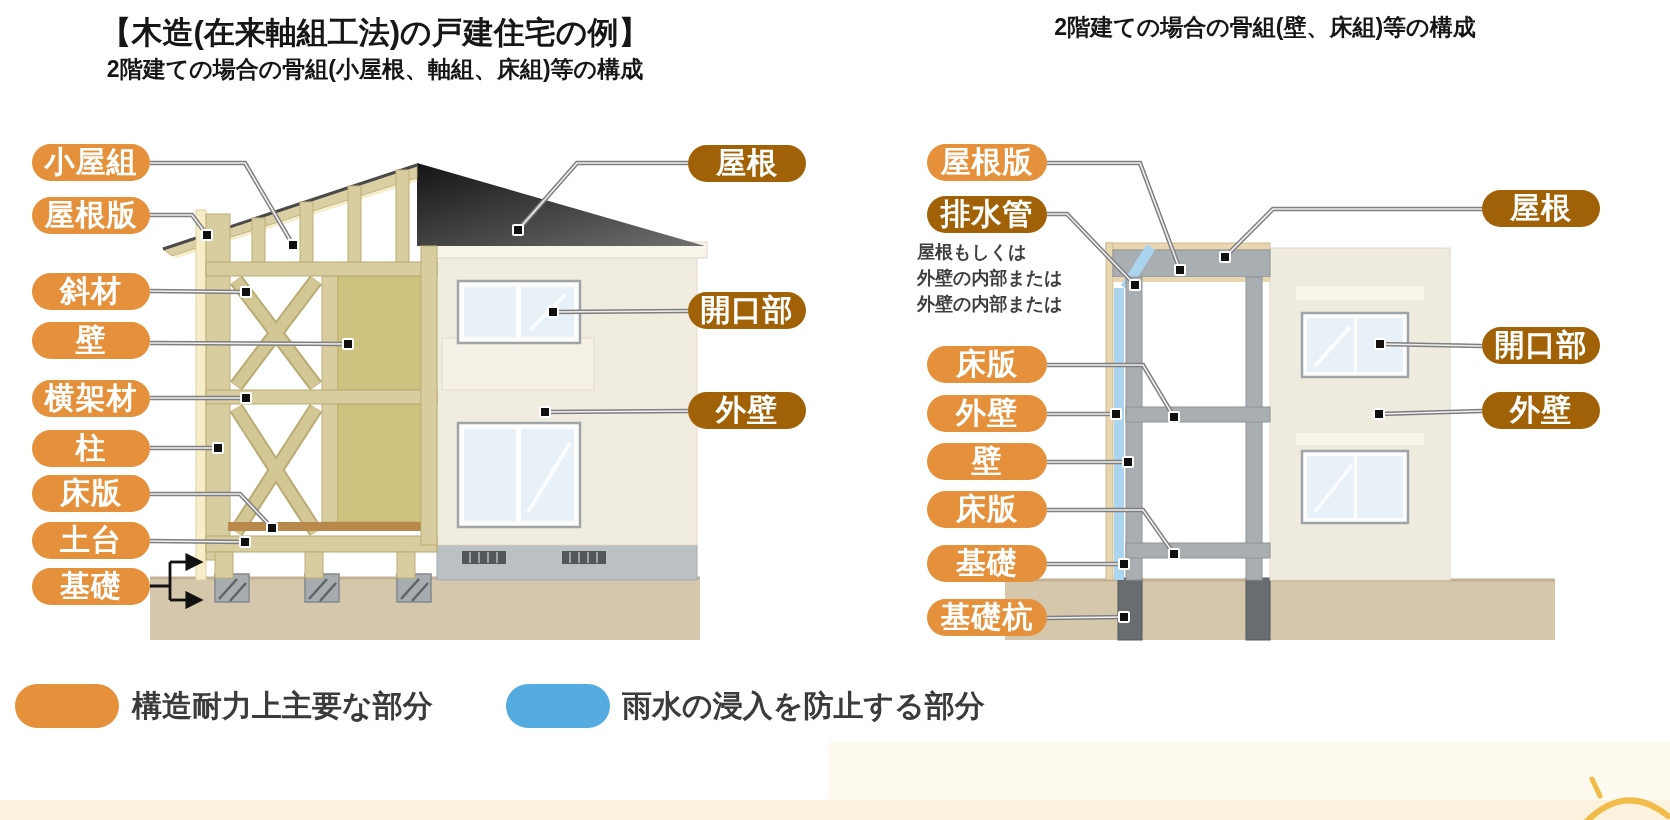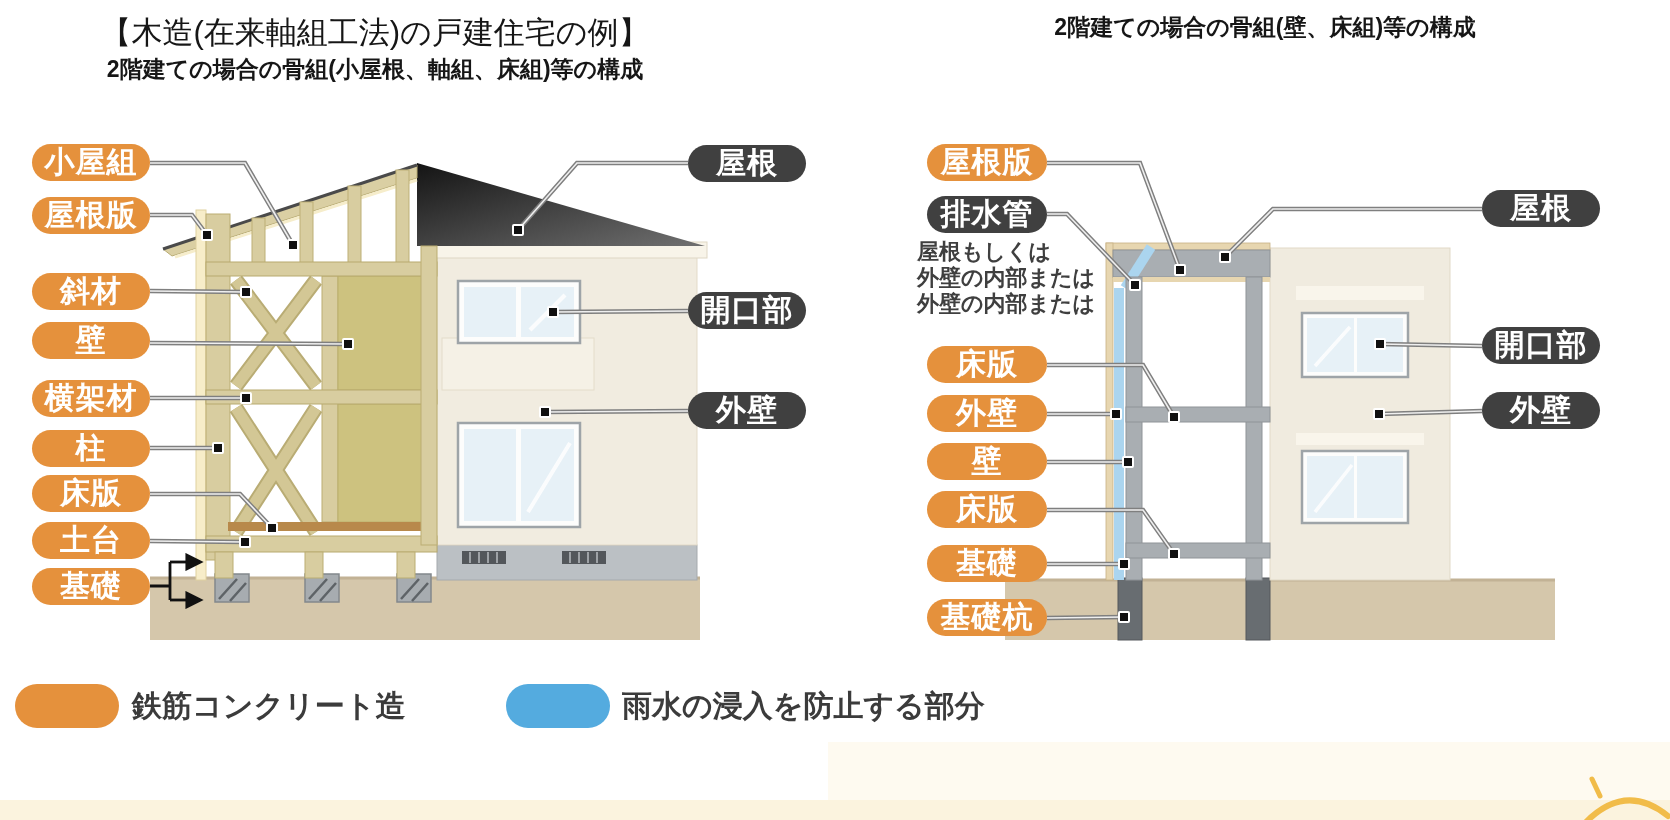--- a/index.html
+++ b/index.html
@@ -1,28 +1,28 @@
 <!DOCTYPE html>
 <html><head>
 <meta charset="utf-8">
 <style>
   html,body{margin:0;padding:0;background:#fff;}
   .stage{position:relative;width:1670px;height:820px;background:#ffffff;overflow:hidden;
          font-family:"Liberation Sans","DejaVu Sans",sans-serif;}
   .strip{position:absolute;z-index:0;}
   svg.art{position:absolute;left:0;top:0;width:1670px;height:820px;z-index:1;}
   .titleblock{position:absolute;text-align:center;z-index:2;color:#161616;}
-  .t1{font-size:31px;font-weight:normal;line-height:42px;letter-spacing:0px;}
+  .t1{font-size:31px;font-weight:bold;line-height:42px;letter-spacing:0px;}
   .t2{font-size:23px;font-weight:600;line-height:31px;}
   .pill{position:absolute;height:37px;border-radius:19px;color:#ffffff;font-weight:bold;
         font-size:30px;display:flex;align-items:center;justify-content:center;z-index:2;
         letter-spacing:1px;}
   .pill.orange{background:#E5913C;}
-  .pill.blue{background:#404040;}
-  .noteline{position:absolute;font-size:22px;font-weight:600;color:#3F3F3F;z-index:2;line-height:24px;font-family:Liberation Serif, serif;}
+  .pill.blue{background:#a16207;}
+  .noteline{position:absolute;font-size:18px;font-weight:600;color:#3F3F3F;z-index:2;line-height:24px;font-family:Liberation Serif, serif;}
   .legend-swatch{position:absolute;width:104px;height:44px;border-radius:22px;z-index:2;}
   .legend-label{position:absolute;font-size:30px;font-weight:bold;color:#3B3B3B;z-index:2;line-height:44px;}
   .footnote{position:absolute;font-size:29px;color:#0d0d0d;z-index:3;font-weight:500;text-align:right;}
 </style>
 </head>
 <body>
 
 <div class="stage">
 
   <div class="strip" style="left:828px;top:742px;width:842px;height:58px;background:#FEFAF0;"></div>
@@ -211,18 +211,18 @@
 
   <div class="noteline" style="left:917px;top:240px;">屋根もしくは</div>
   <div class="noteline" style="left:917px;top:266px;">外壁の内部または</div>
   <div class="noteline" style="left:917px;top:292px;">外壁の内部または</div>
 
   <div class="pill blue" style="left:1482px;top:190px;width:118px;">屋根</div>
   <div class="pill blue" style="left:1482px;top:327px;width:118px;">開口部</div>
   <div class="pill blue" style="left:1482px;top:392px;width:118px;">外壁</div>
 
   <div class="legend-swatch" style="left:15px;top:684px;background:#E5913C;"></div>
-  <div class="legend-label" style="left:132px;top:684px;">鉄筋コンクリート造</div>
+  <div class="legend-label" style="left:132px;top:684px;">構造耐力上主要な部分</div>
   <div class="legend-swatch" style="left:506px;top:684px;background:#54ABDF;"></div>
   <div class="legend-label" style="left:622px;top:684px;">雨水の浸入を防止する部分</div>
 
 
 </div>
 
 </body></html>

